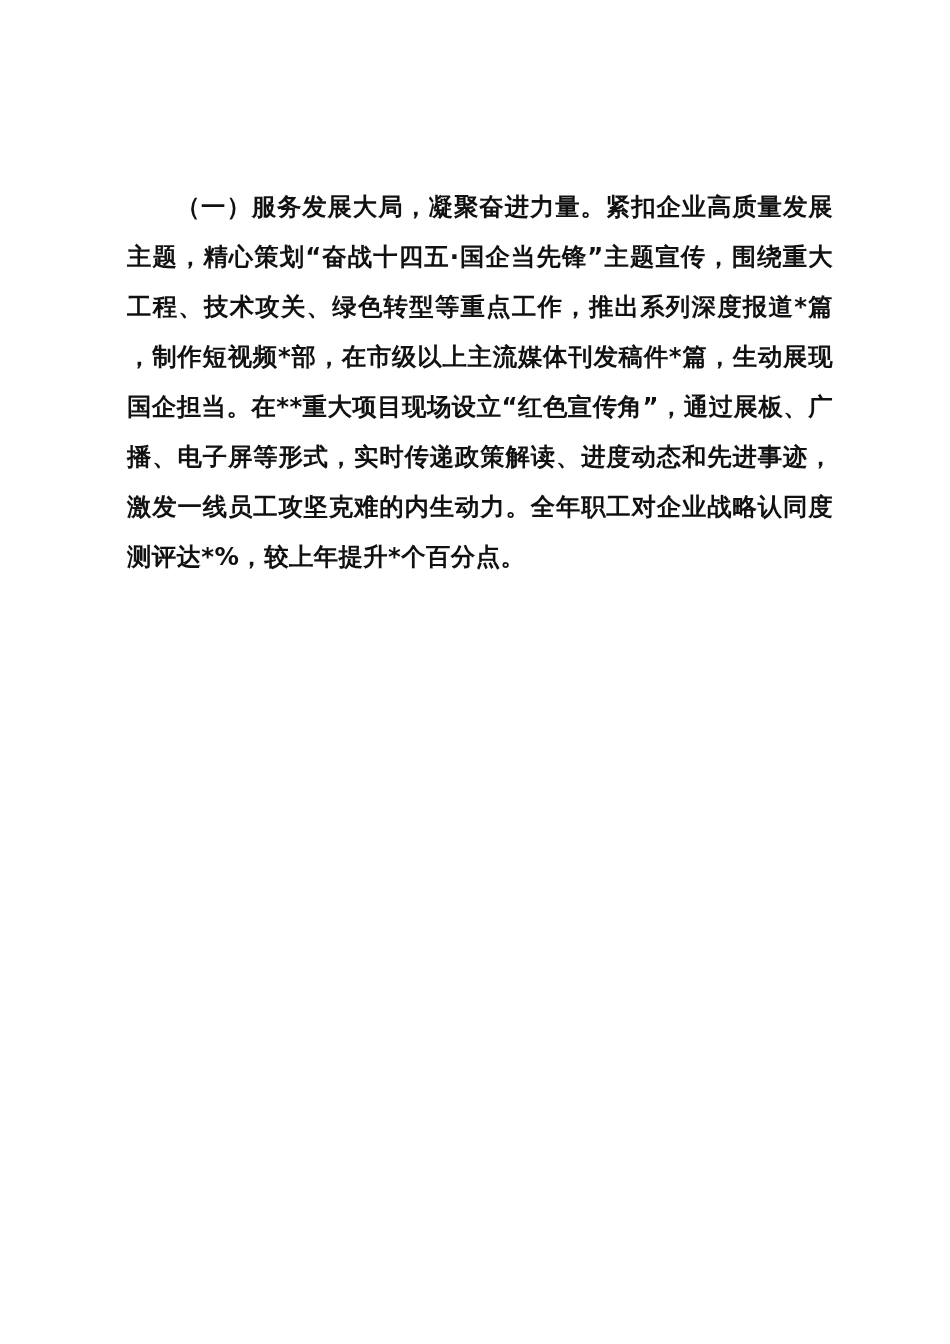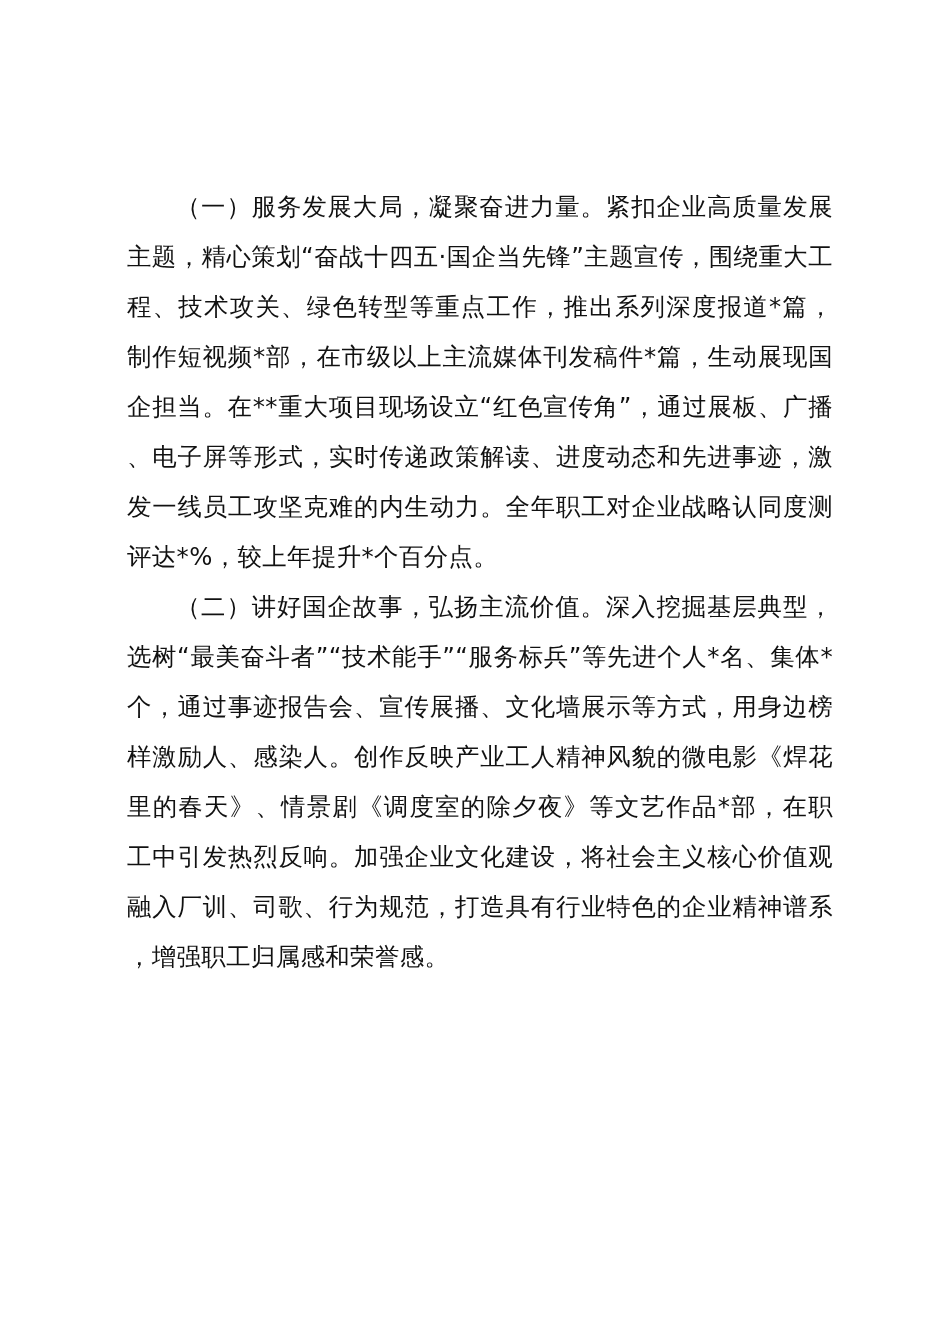--- a/index.html
+++ b/index.html
@@ -13,20 +13,21 @@
       position: relative;
       overflow: hidden;
     }
     .page {
       position: absolute;
       left: 0;
       top: 0;
       width: 950px;
       height: 1344px;
       background: #ffffff;
+      font-weight: bold;
     }
     .body-text {
       position: absolute;
       left: 127px;
       top: 182px;
       width: 706px;
       color: #111111;
       font-family: "DejaVu Sans", "Liberation Sans", sans-serif;
       font-size: 24.4px;
       line-height: 50px;
@@ -41,15 +42,14 @@
       word-break: break-all;
       line-break: anywhere;
     }
   </style>
 </head>
 <body>
 
 <div class="page">
   <div class="body-text">
     <p class="para">（一）服务发展大局，凝聚奋进力量。紧扣企业高质量发展主题，精心策划“奋战十四五·国企当先锋”主题宣传，围绕重大工程、技术攻关、绿色转型等重点工作，推出系列深度报道*篇，制作短视频*部，在市级以上主流媒体刊发稿件*篇，生动展现国企担当。在**重大项目现场设立“红色宣传角”，通过展板、广播、电子屏等形式，实时传递政策解读、进度动态和先进事迹，激发一线员工攻坚克难的内生动力。全年职工对企业战略认同度测评达*%，较上年提升*个百分点。</p>
-    <p class="para">（二）讲好国企故事，弘扬主流价值。深入挖掘基层典型，选树“最美奋斗者”“技术能手”“服务标兵”等先进个人*名、集体*个，通过事迹报告会、宣传展播、文化墙展示等方式，用身边榜样激励人、感染人。创作反映产业工人精神风貌的微电影《焊花里的春天》、情景剧《调度室的除夕夜》等文艺作品*部，在职工中引发热烈反响。加强企业文化建设，将社会主义核心价值观融入厂训、司歌、行为规范，打造具有行业特色的企业精神谱系，增强职工归属感和荣誉感。</p>
   </div>
 </div>
 
 </body></html>

